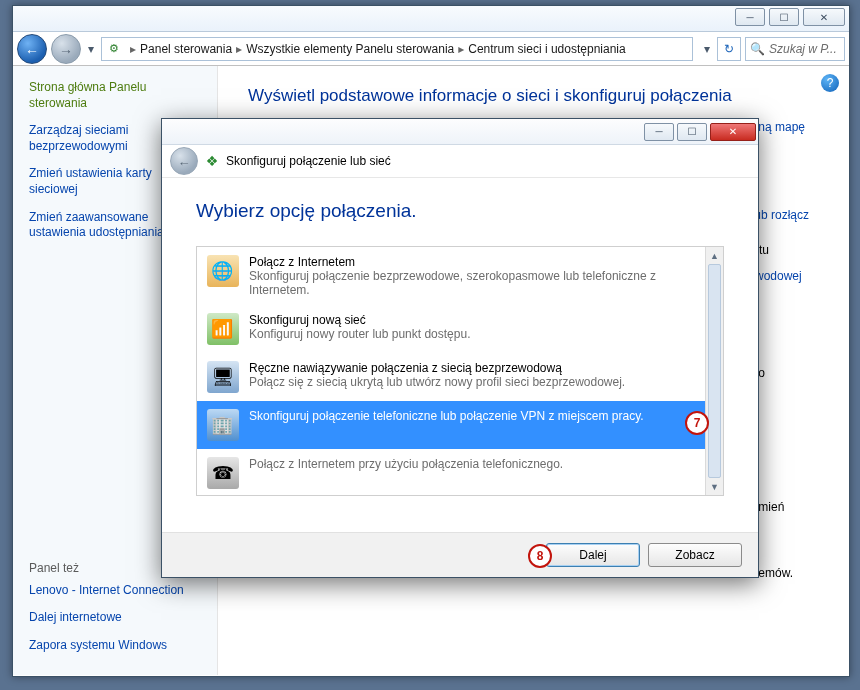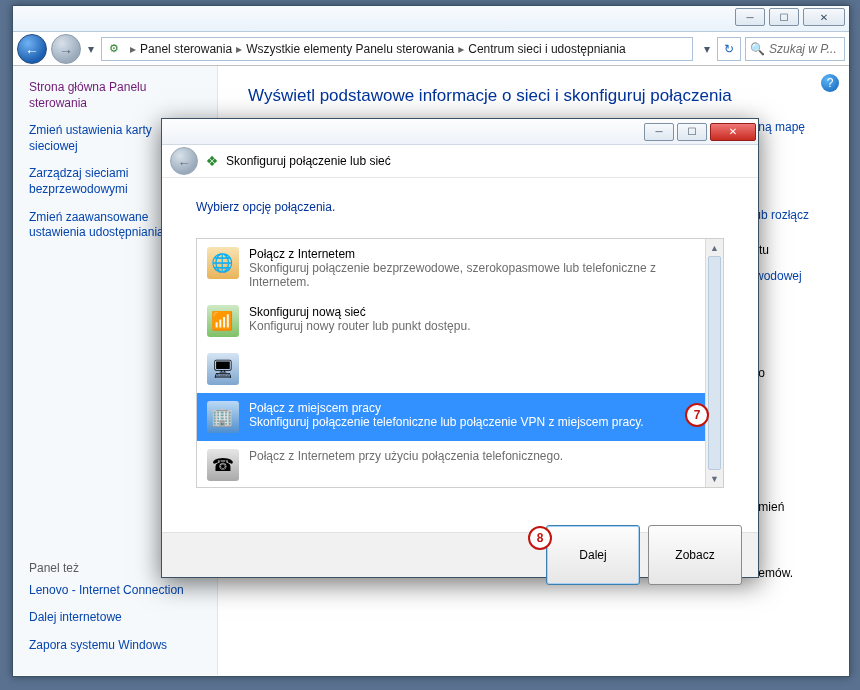--- a/index.html
+++ b/index.html
@@ -16,54 +16,54 @@
   .nav-drop{width:12px;height:28px;display:flex;align-items:center;justify-content:center;color:#4a5a6c;}
   .breadcrumb{flex:1;height:22px;border:1px solid #abc1d8;background:#fff;display:flex;align-items:center;padding-left:4px;color:#1a1a1a;margin-right:4px;overflow:hidden;}
   .breadcrumb .bc-icon{width:16px;height:16px;margin-right:4px;display:inline-flex;align-items:center;justify-content:center;color:#2b7f2b;font-size:11px;}
   .breadcrumb span.sep{color:#666;margin:0 4px;}
   .refresh{width:22px;height:22px;border:1px solid #abc1d8;display:flex;align-items:center;justify-content:center;color:#1962b8;}
   .search{width:90px;height:22px;border:1px solid #abc1d8;display:flex;align-items:center;padding:0 4px;color:#6d6d6d;font-style:italic;}
   .search .sicon{margin-right:4px;color:#1962b8;font-style:normal;}
   .mw-body{display:flex;height:609px;background:#fff;position:relative;}
   .sidebar{width:205px;border-right:1px solid #e5e5e5;padding:14px 16px;background:#f5f9fc;box-sizing:border-box;}
   .sidebar a{display:block;color:#0645ad;text-decoration:none;margin-bottom:12px;line-height:1.3;}
-  .sidebar a.heading{color:#701a75;font-weight:normal;}
+  .sidebar a.heading{color:#4d7c0f;font-weight:normal;}
   .sidebar .section2{margin-top:320px;}
   .sidebar .sec-title{color:#5a5a5a;margin-bottom:8px;}
   .content{flex:1;padding:20px 30px;position:relative;}
   .content h1{color:#003399;font-size:17px;font-weight:normal;margin:0 0 12px 0;}
   .help-icon{position:absolute;right:10px;top:8px;width:18px;height:18px;border-radius:50%;background:radial-gradient(circle at 35% 30%,#5db4f6,#0e60b8);color:#fff;display:flex;align-items:center;justify-content:center;font-size:12px;}
   .right-links{position:absolute;right:40px;top:48px;text-align:left;color:#0645ad;line-height:2.2;}
   .right-links div{white-space:nowrap;}
 
   
   .dialog{position:absolute;left:161px;top:118px;width:596px;height:458px;background:#fff;border:1px solid #3b5166;box-shadow:0 6px 24px rgba(0,0,0,.55);z-index:50;}
   .dlg-titlebar{height:25px;background:linear-gradient(#fdfdfe,#eef3f9);display:flex;align-items:center;justify-content:flex-end;padding-right:2px;border-bottom:1px solid #cfd9e4;}
   .dlg-titlebar .wbtn{margin-left:3px;}
   .dlg-titlebar .wbtn.close{background:linear-gradient(#ef7777,#c82b20);border-color:#962019;color:#fff;width:44px;}
   .dlg-bar{height:32px;background:#fff;display:flex;align-items:center;padding:0 8px;gap:6px;border-bottom:1px solid #e7e7e7;}
   .dlg-back{width:26px;height:26px;border-radius:50%;background:radial-gradient(circle at 35% 30%,#d8e1ea,#9aaabb 70%);border:1px solid #98a7b7;display:flex;align-items:center;justify-content:center;color:#5a6878;font-size:13px;}
   .dlg-icon{width:16px;height:16px;color:#2b8a32;font-size:14px;display:flex;align-items:center;justify-content:center;}
   .dlg-title{color:#000;}
   .dlg-content{padding:22px 34px 10px 34px;}
-  .dlg-heading{color:#003399;font-size:12px;margin-bottom:24px;}
+  .dlg-heading{color:#003399;font-size:19px;margin-bottom:24px;}
   .opt-list{border:1px solid #cfcfcf;height:248px;overflow:hidden;position:relative;background:#fff;}
   .opt-scroll{position:absolute;right:0;top:0;width:17px;height:100%;background:#f0f0f0;border-left:1px solid #dadada;}
   .opt-scroll .thumb{position:absolute;top:17px;bottom:17px;left:2px;right:2px;background:#d9e4f1;border:1px solid #b7c9dd;border-radius:2px;}
   .opt-scroll .arr{position:absolute;left:0;right:0;height:17px;display:flex;align-items:center;justify-content:center;color:#5e6f82;font-size:9px;}
   .opt-scroll .arr.up{top:0;} .opt-scroll .arr.dn{bottom:0;}
   .opt{display:flex;align-items:flex-start;padding:8px 26px 8px 10px;gap:10px;cursor:default;position:relative;}
   .opt .oicon{width:32px;height:32px;flex:0 0 32px;border-radius:3px;display:flex;align-items:center;justify-content:center;font-size:18px;}
   .opt .otext .t{color:#000;}
   .opt .otext .d{color:#6d6d6d;}
   .opt.selected{background:#3390ff;}
   .opt.selected .t,.opt.selected .d{color:#fff;}
   .badge{position:absolute;width:20px;height:20px;border:2px solid #c2140c;border-radius:50%;background:#fff;color:#c2140c;font-weight:bold;display:flex;align-items:center;justify-content:center;font-size:12px;z-index:60;}
   .dlg-buttons{position:absolute;bottom:0;left:0;right:0;height:44px;background:#f1f1f1;border-top:1px solid #e1e1e1;display:flex;align-items:center;justify-content:flex-end;padding-right:16px;gap:8px;}
-  .wbutton{min-width:68px;height:22px;border:1px solid #8b8b8b;border-radius:3px;background:linear-gradient(#fdfdfd,#e6e6e6);display:flex;align-items:center;justify-content:center;padding:18px 12px;color:#000;}
+  .wbutton{min-width:68px;height:22px;border:1px solid #8b8b8b;border-radius:3px;background:linear-gradient(#fdfdfd,#e6e6e6);display:flex;align-items:center;justify-content:center;padding:0 12px;color:#000;}
   .wbutton.default{border-color:#3c7fb1;box-shadow:0 0 0 1px #a7d0f2 inset;}
   
   
   .ic1{background:linear-gradient(#f8e3b3,#e8b45a);} 
   .ic2{background:linear-gradient(#cfe9c6,#7fc066);} 
   .ic3{background:linear-gradient(#d5e4f3,#7fa6cf);} 
   .ic4{background:linear-gradient(#bcd9f4,#4f8fcf);} 
   .ic5{background:linear-gradient(#e6e6e6,#a9a9a9);} 
 </style>
 </head>
@@ -93,22 +93,22 @@
     <div class="nav-drop">▾</div>
     <div class="refresh">↻</div>
     <div class="search">
       <span class="sicon">🔍</span>
       <span>Szukaj w P...</span>
     </div>
   </div>
   <div class="mw-body">
     <div class="sidebar">
       <a class="heading">Strona główna Panelu sterowania</a>
+      <a>Zarządzaj sieciami bezprzewodowymi</a>
       <a>Zmień ustawienia karty sieciowej</a>
-      <a>Zarządzaj sieciami bezprzewodowymi</a>
       <a>Zmień zaawansowane ustawienia udostępniania</a>
       <div class="section2">
         <div class="sec-title">Panel też</div>
         <a>Lenovo - Internet Connection</a>
         <a>Dalej internetowe</a>
         <a>Zapora systemu Windows</a>
       </div>
     </div>
     <div class="content">
       <div class="help-icon">?</div>
@@ -152,26 +152,29 @@
       <div class="opt">
         <div class="oicon ic2">📶</div>
         <div class="otext">
           <div class="t">Skonfiguruj nową sieć</div>
           <div class="d">Konfiguruj nowy router lub punkt dostępu.</div>
         </div>
       </div>
 
       <div class="opt">
         <div class="oicon ic3">🖥</div>
+        <div class="otext">
+          <div class="t">Ręczne nawiązywanie połączenia z siecią bezprzewodową</div>
+          <div class="d">Połącz się z siecią ukrytą lub utwórz nowy profil sieci bezprzewodowej.</div>
+        </div>
       </div>
 
       <div class="opt selected">
         <div class="oicon ic4">🏢</div>
         <div class="otext">
-          <div class="t">Połącz z miejscem pracy</div>
           <div class="d">Skonfiguruj połączenie telefoniczne lub połączenie VPN z miejscem pracy.</div>
         </div>
         <div class="badge" style="right:14px;top:10px;">7</div>
       </div>
 
       <div class="opt">
         <div class="oicon ic5">☎</div>
         <div class="otext">
           <div class="d">Połącz z Internetem przy użyciu połączenia telefonicznego.</div>
         </div>

